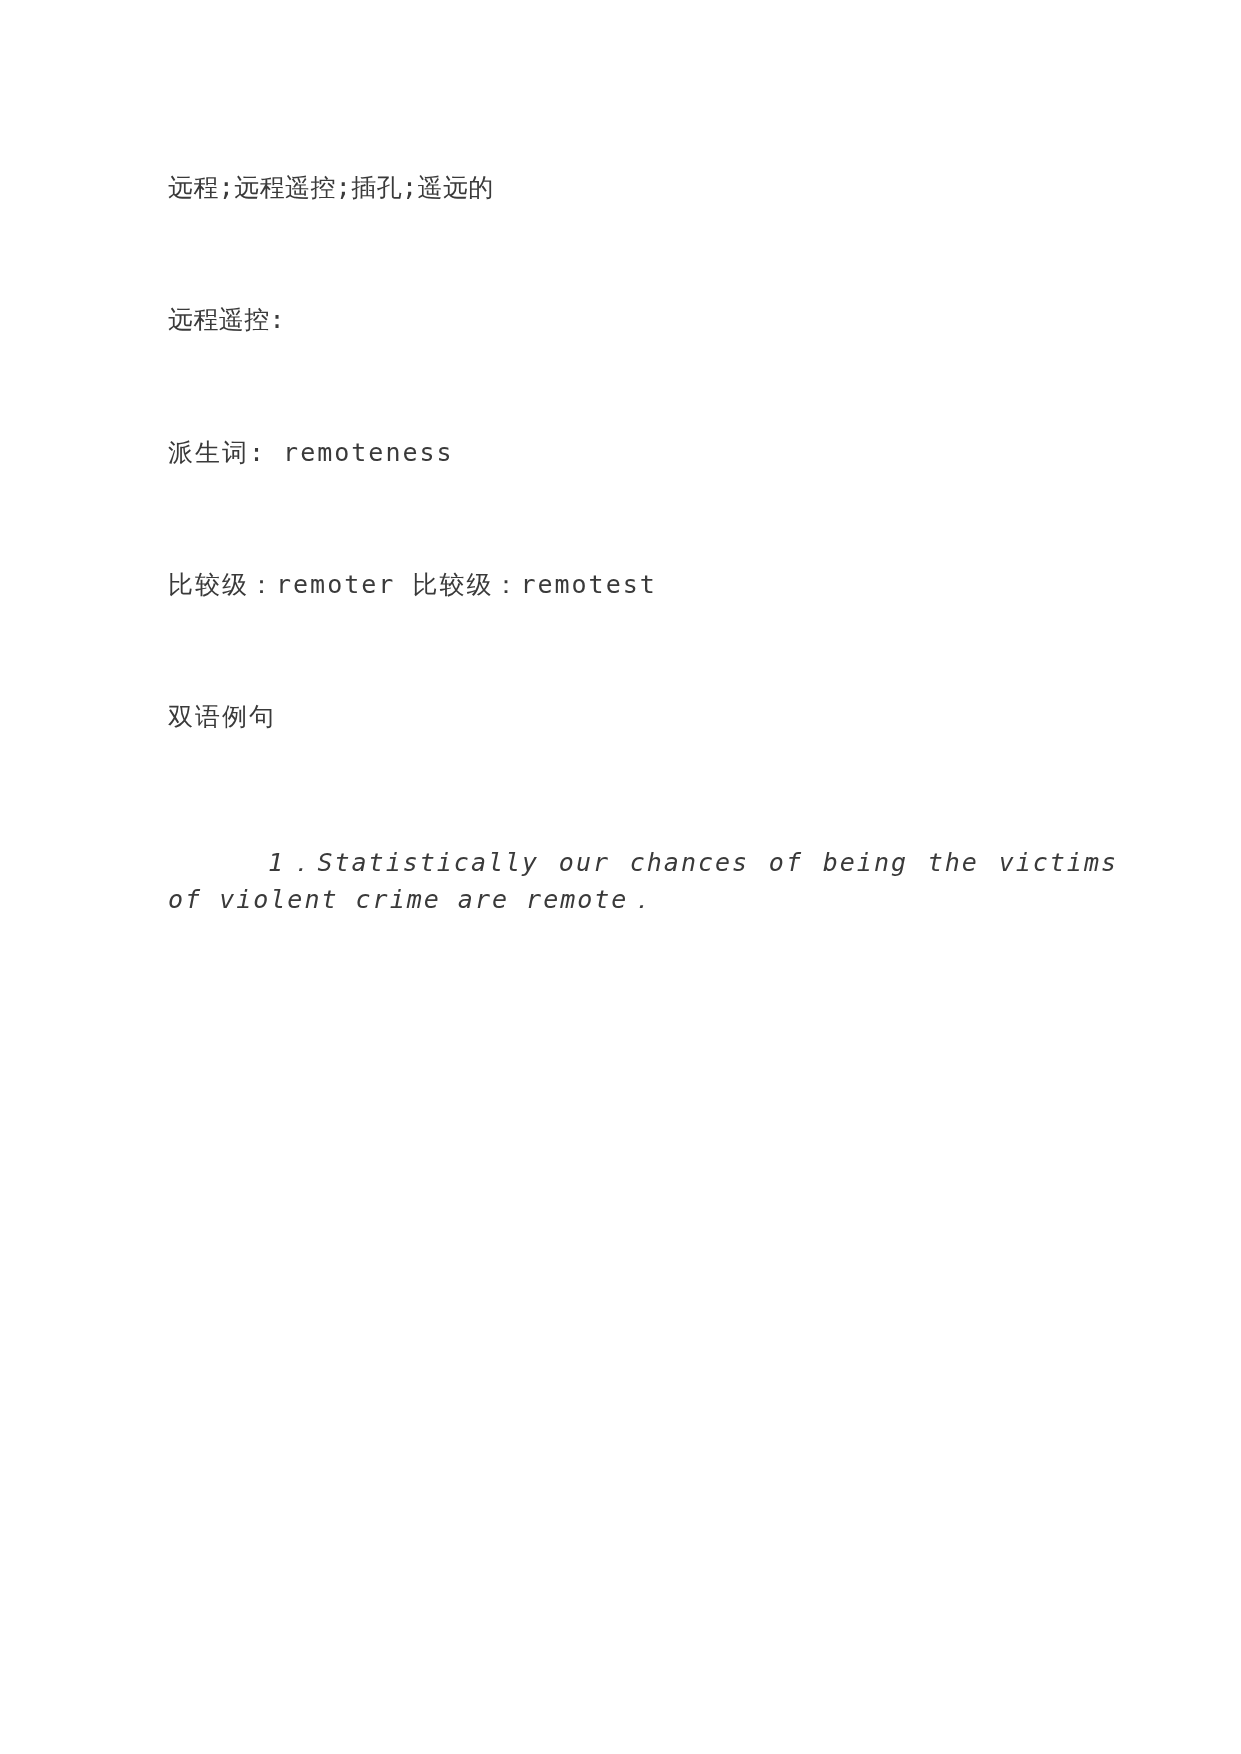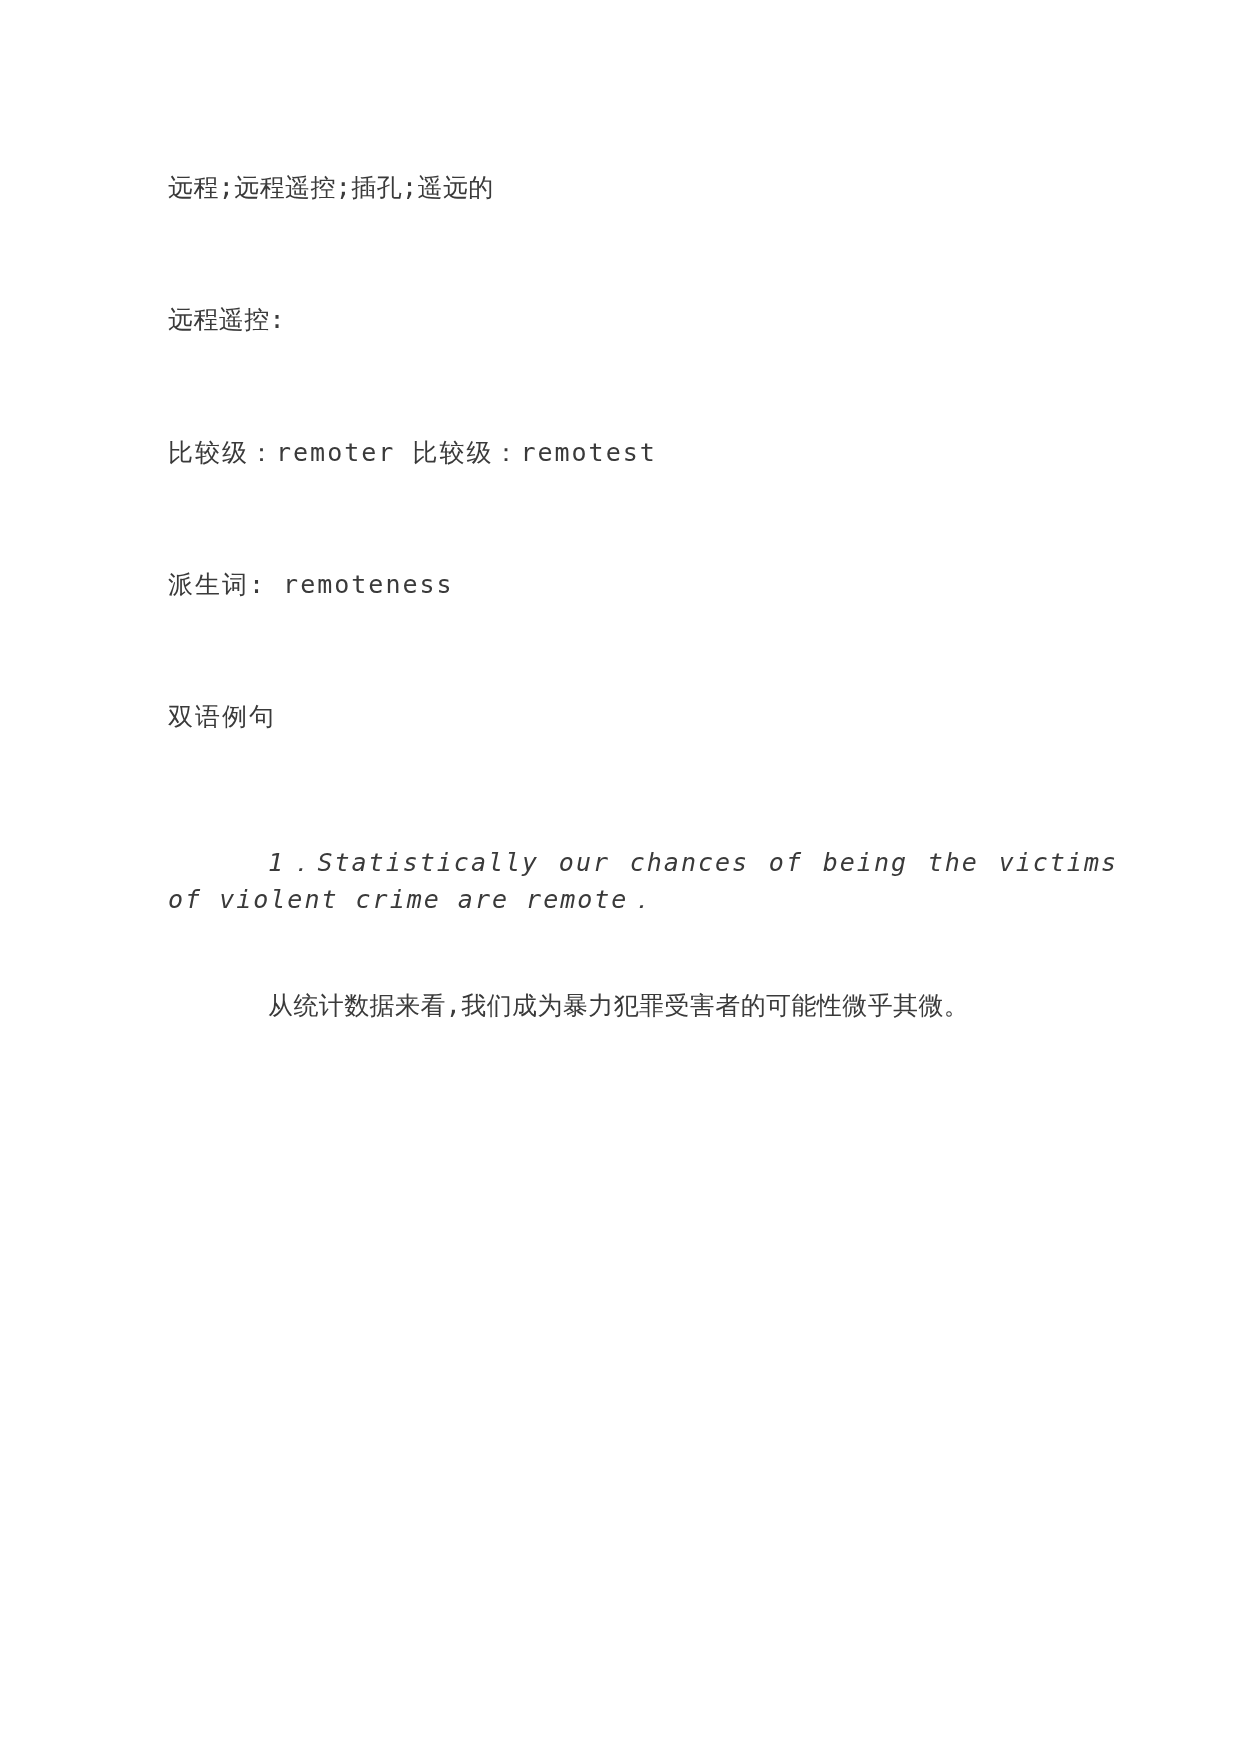--- a/index.html
+++ b/index.html
@@ -46,24 +46,23 @@
 </head>
 <body>
 
 <div class="page">
   <div class="doc-body">
 
     <p class="para gap-lg">远程;远程遥控;插孔;遥远的</p>
 
     <p class="para gap-lg">远程遥控:</p>
 
+    <p class="para gap-lg spaced">派生词: remoteness</p>
+
     <p class="para gap-lg spaced">比较级：remoter 比较级：remotest</p>
-
-    <p class="para gap-lg spaced">派生词: remoteness</p>
 
     <p class="para gap-xl spaced">双语例句</p>
 
     <p class="para indent justify gap-md spaced">1．Statistically our chances of being the victims of violent crime are remote．</p>
 
-    <p class="para indent justify">从统计数据来看,我们成为暴力犯罪受害者的可能性微乎其微。</p>
 
   </div>
 </div>
 
 </body></html>

